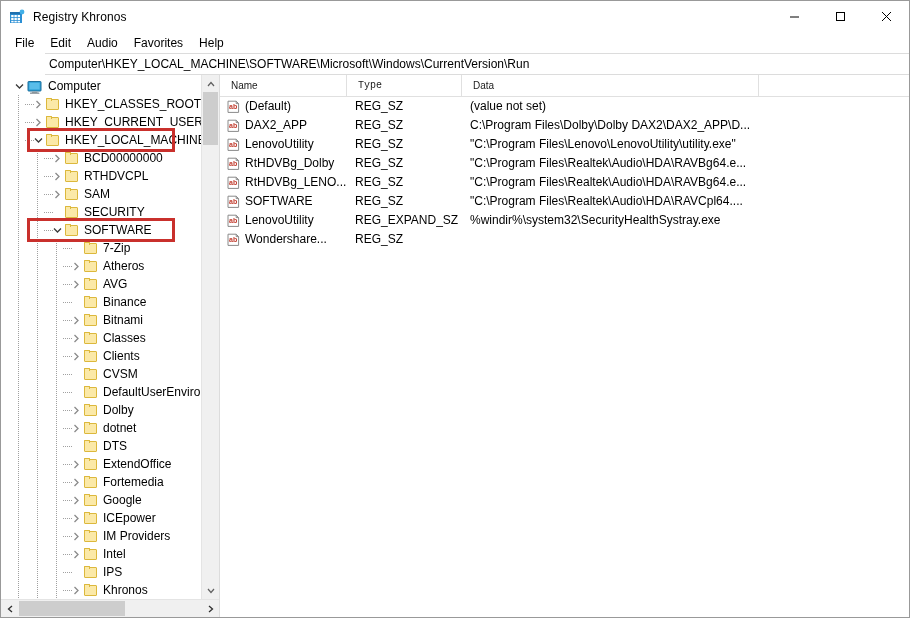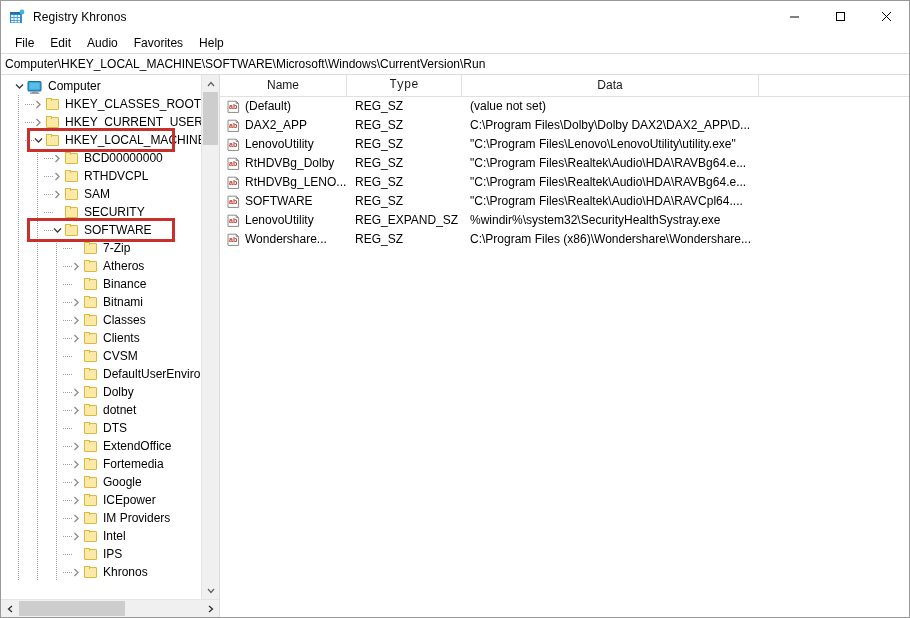--- a/index.html
+++ b/index.html
@@ -80,20 +80,21 @@
   
   .addressbar {
     height: 20px;
     min-height: 20px;
     border-top: 1px solid #dcdcdc;
     border-bottom: 1px solid #dcdcdc;
     display: flex;
     align-items: center;
     background: #ffffff;
     padding-left: 4px;
+    margin-left: 44px;
   }
   .address-text {
     font-size: 12px;
     color: #000000;
     white-space: nowrap;
   }
 
   
   .content {
     flex: 1;
@@ -260,29 +261,28 @@
     overflow: hidden;
   }
   .list-header {
     height: 21px;
     display: flex;
     border-bottom: 1px solid #e0e0e0;
     background: #ffffff;
     position: relative;
   }
   .col {
-    font-size: 12px;
+    font-size: 10px;
     color: #1a1a1a;
-    padding-left: 0;
+    padding-left: 11px;
     line-height: 21px;
     box-sizing: border-box;
     border-right: 1px solid #e0e0e0;
     overflow: hidden;
     white-space: nowrap;
-    text-align: center;
   }
   .col.name { width: 127px; }
   .col.type { width: 115px; font-family: Liberation Mono, monospace; }
   .col.data { width: 297px; }
   .col.filler { flex: 1; border-right: none; }
 
   .list-rows { position: relative; }
   .list-row {
     height: 19px;
     display: flex;
@@ -500,20 +500,33 @@
                 </svg>
               </div>
               <div class="folder"></div>
               <span class="tree-label">Atheros</span>
             </div>
             <div class="tree-row">
               <div class="dots" style="left: 17px;"></div>
               <div class="dots" style="left: 36px;"></div>
               <div class="dots" style="left: 55px;"></div>
               <div class="dots-h" style="left: 62px; top: 9px; width: 10px;"></div>
+              <div class="twisty" style="margin-left: 67px;">
+                <svg width="7" height="9" viewBox="0 0 7 9">
+                  <path d="M1.5 1 L5 4.5 L1.5 8" fill="none" stroke="#8a8a8a" stroke-width="1.3"></path>
+                </svg>
+              </div>
+              <div class="folder"></div>
+              <span class="tree-label">AVG</span>
+            </div>
+            <div class="tree-row">
+              <div class="dots" style="left: 17px;"></div>
+              <div class="dots" style="left: 36px;"></div>
+              <div class="dots" style="left: 55px;"></div>
+              <div class="dots-h" style="left: 62px; top: 9px; width: 10px;"></div>
               <div class="twisty" style="margin-left: 67px;"></div>
               <div class="folder"></div>
               <span class="tree-label">Binance</span>
             </div>
             <div class="tree-row">
               <div class="dots" style="left: 17px;"></div>
               <div class="dots" style="left: 36px;"></div>
               <div class="dots" style="left: 55px;"></div>
               <div class="dots-h" style="left: 62px; top: 9px; width: 10px;"></div>
               <div class="twisty" style="margin-left: 67px;">
@@ -832,19 +845,18 @@
           <div class="list-row">
             <div class="cell name">
               <span class="abicon"><svg width="13" height="14" viewBox="0 0 13 14">
                   <path d="M1 1.2 L9.2 1.2 L11.6 3.6 L11.6 12.4 L1 12.4 Z" fill="#ffffff" stroke="#8a8a8a" stroke-width="1"></path>
                   <path d="M9.2 1.2 L9.2 3.6 L11.6 3.6" fill="none" stroke="#8a8a8a" stroke-width="1"></path>
                   <text x="6.1" y="9.3" font-family="Liberation Sans, sans-serif" font-size="7" font-weight="bold" fill="#c0392b" text-anchor="middle">ab</text>
                 </svg></span>
               <span>Wondershare...</span>
             </div>
             <div class="cell type">REG_SZ</div>
-            <div class="cell data">C:\Program Files (x86)\Wondershare\Wondershare...</div>
           </div>
         </div>
     </div>
 
   </div>
 </div>
 
 </body></html>

